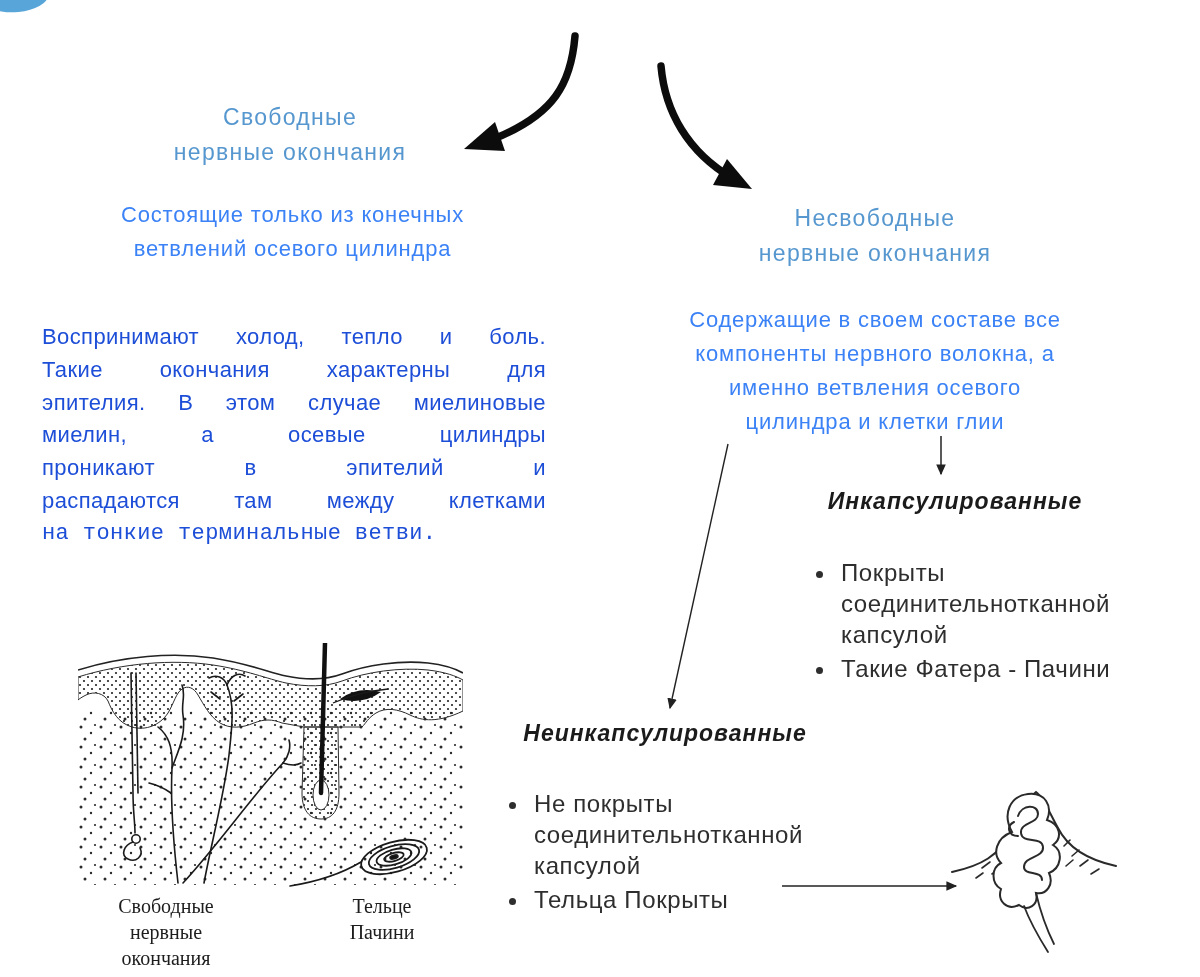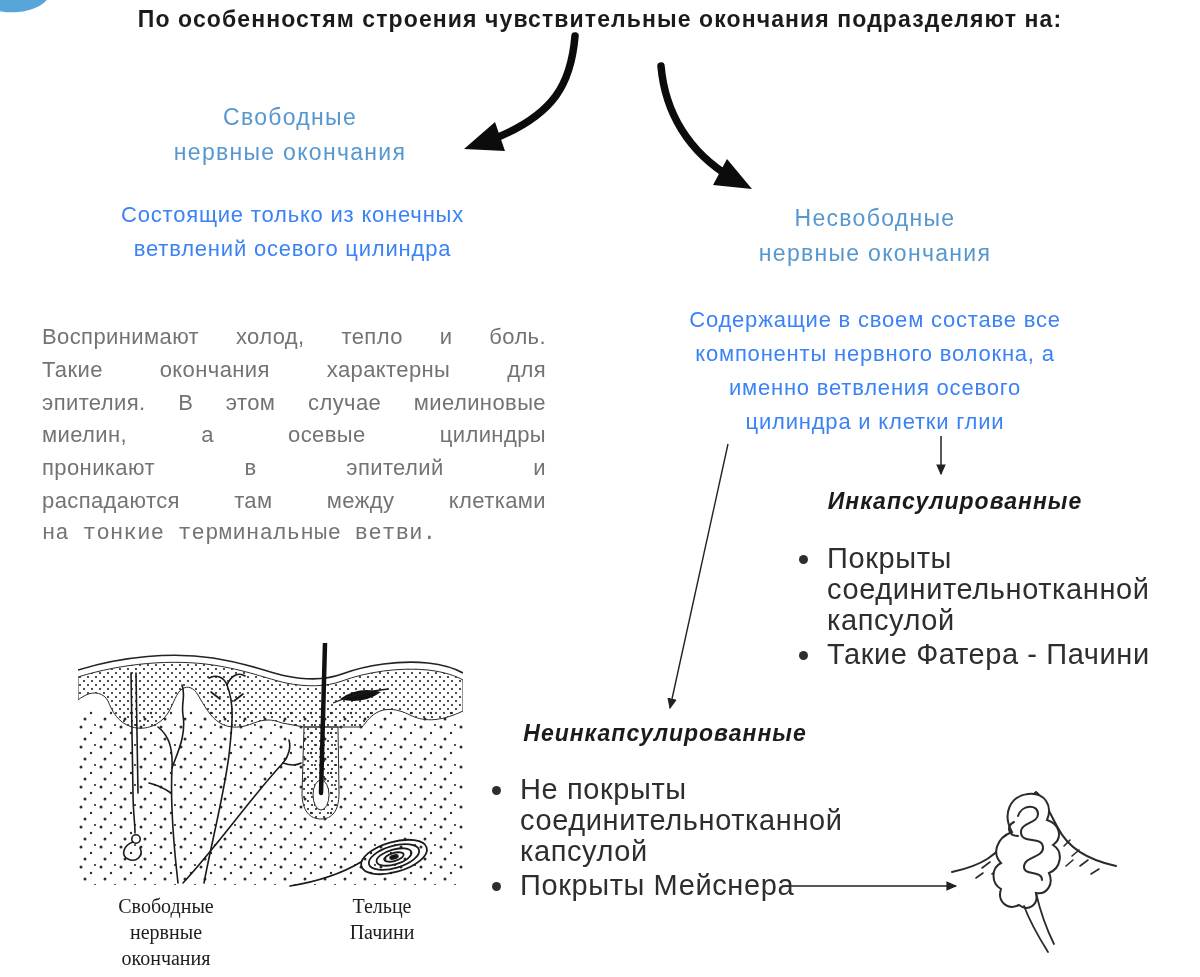--- a/index.html
+++ b/index.html
@@ -14,49 +14,48 @@
     font-size:23px;font-weight:700;letter-spacing:1.1px;color:#1b1b1b;
   }
   .blue-heading{
     color:#5697cf;font-size:23px;line-height:35px;letter-spacing:1.3px;
     text-align:center;white-space:pre-line;font-weight:500;
   }
   .definition{
     font-size:22px;line-height:34px;letter-spacing:.8px;color:#3b82f6;
     text-align:center;white-space:pre-line;
   }
-  .para{left:42px;top:321px;width:504px;font-size:22px;letter-spacing:.4px;color:#737373;}
+  .para{left:42px;top:321px;width:504px;font-size:22px;letter-spacing:.4px;color:#1d4ed8;}
   .para .jline{display:block;line-height:32.8px;text-align:justify;text-align-last:justify;}
   .para .jline.last{text-align-last:left;font-family:Liberation Mono, monospace;}
   .sub-heading{
     font-size:23px;font-weight:700;letter-spacing:1px;color:#1b1b1b;text-align:center;font-style:italic;
   }
   ul.bullets{
-    margin:2px;padding:0 0 0 28px;list-style:disc outside;
-    font-size:29px;line-height:31px;letter-spacing:.6px;color:#2e2e2e;
+    margin:16px;padding:0 0 0 28px;list-style:disc outside;
+    font-size:24px;line-height:31px;letter-spacing:.6px;color:#2e2e2e;
   }
   ul.bullets li{margin:0 0 3px 0;padding-left:4px;}
   .fig-label{
     font-family:"Liberation Serif","DejaVu Serif",serif;
     font-size:20px;line-height:26px;color:#1d1d1d;text-align:center;white-space:pre-line;
   }
   .blob{
     left:-14px;top:-15px;width:62px;height:27px;background:#57a5d9;
     border-radius:50%;transform:rotate(-6deg);
   }
   svg{display:block;}
 </style>
 </head>
 <body>
 
 <div class="canvas">
 
   <div class="abs blob"></div>
 
-  <div class="abs title">По особенностям строения чувствительные окончания подразделяют на:</div>
 
   <svg class="abs" style="left:0;top:0;" width="1200" height="977" viewBox="0 0 1200 977" aria-hidden="true">
     <defs>
       <marker id="ah" viewBox="0 0 10 10" refX="8" refY="5" markerWidth="12" markerHeight="12" orient="auto" markerUnits="userSpaceOnUse">
         <path d="M 0 1 L 9 5 L 0 9 z" fill="#222"></path>
       </marker>
     </defs>
 
     <g>
       <path d="M 575 36 C 571 84, 554 114, 496 138" stroke="#0c0c0c" stroke-width="7.5" fill="none" stroke-linecap="round"></path>
@@ -101,21 +100,21 @@
 
   <div class="abs sub-heading" style="left:780px;top:488px;width:350px;">Инкапсулированные</div>
   <ul class="abs bullets" style="left:793px;top:541px;width:348px;">
     <li>Покрыты соединительнотканной капсулой</li>
     <li>Такие Фатера - Пачини</li>
   </ul>
 
   <div class="abs sub-heading" style="left:495px;top:720px;width:340px;">Неинкапсулированные</div>
   <ul class="abs bullets" style="left:486px;top:772px;width:352px;">
     <li>Не покрыты соединительнотканной капсулой</li>
-    <li>Покрыты Мейснера</li>
+    <li>Тельца Покрыты</li>
   </ul>
 
   <svg class="abs" style="left:78px;top:643px;" width="385" height="248" viewBox="0 0 385 248" aria-hidden="true">
     <defs>
       <pattern id="dotsDense" width="8" height="8" patternUnits="userSpaceOnUse">
         <circle cx="2" cy="2" r="1.1" fill="#222"></circle>
         <circle cx="6" cy="6" r="1.1" fill="#222"></circle>
       </pattern>
       <pattern id="dotsSparse" width="20" height="20" patternUnits="userSpaceOnUse">
         <circle cx="3" cy="4" r="1.5" fill="#2a2a2a"></circle>

